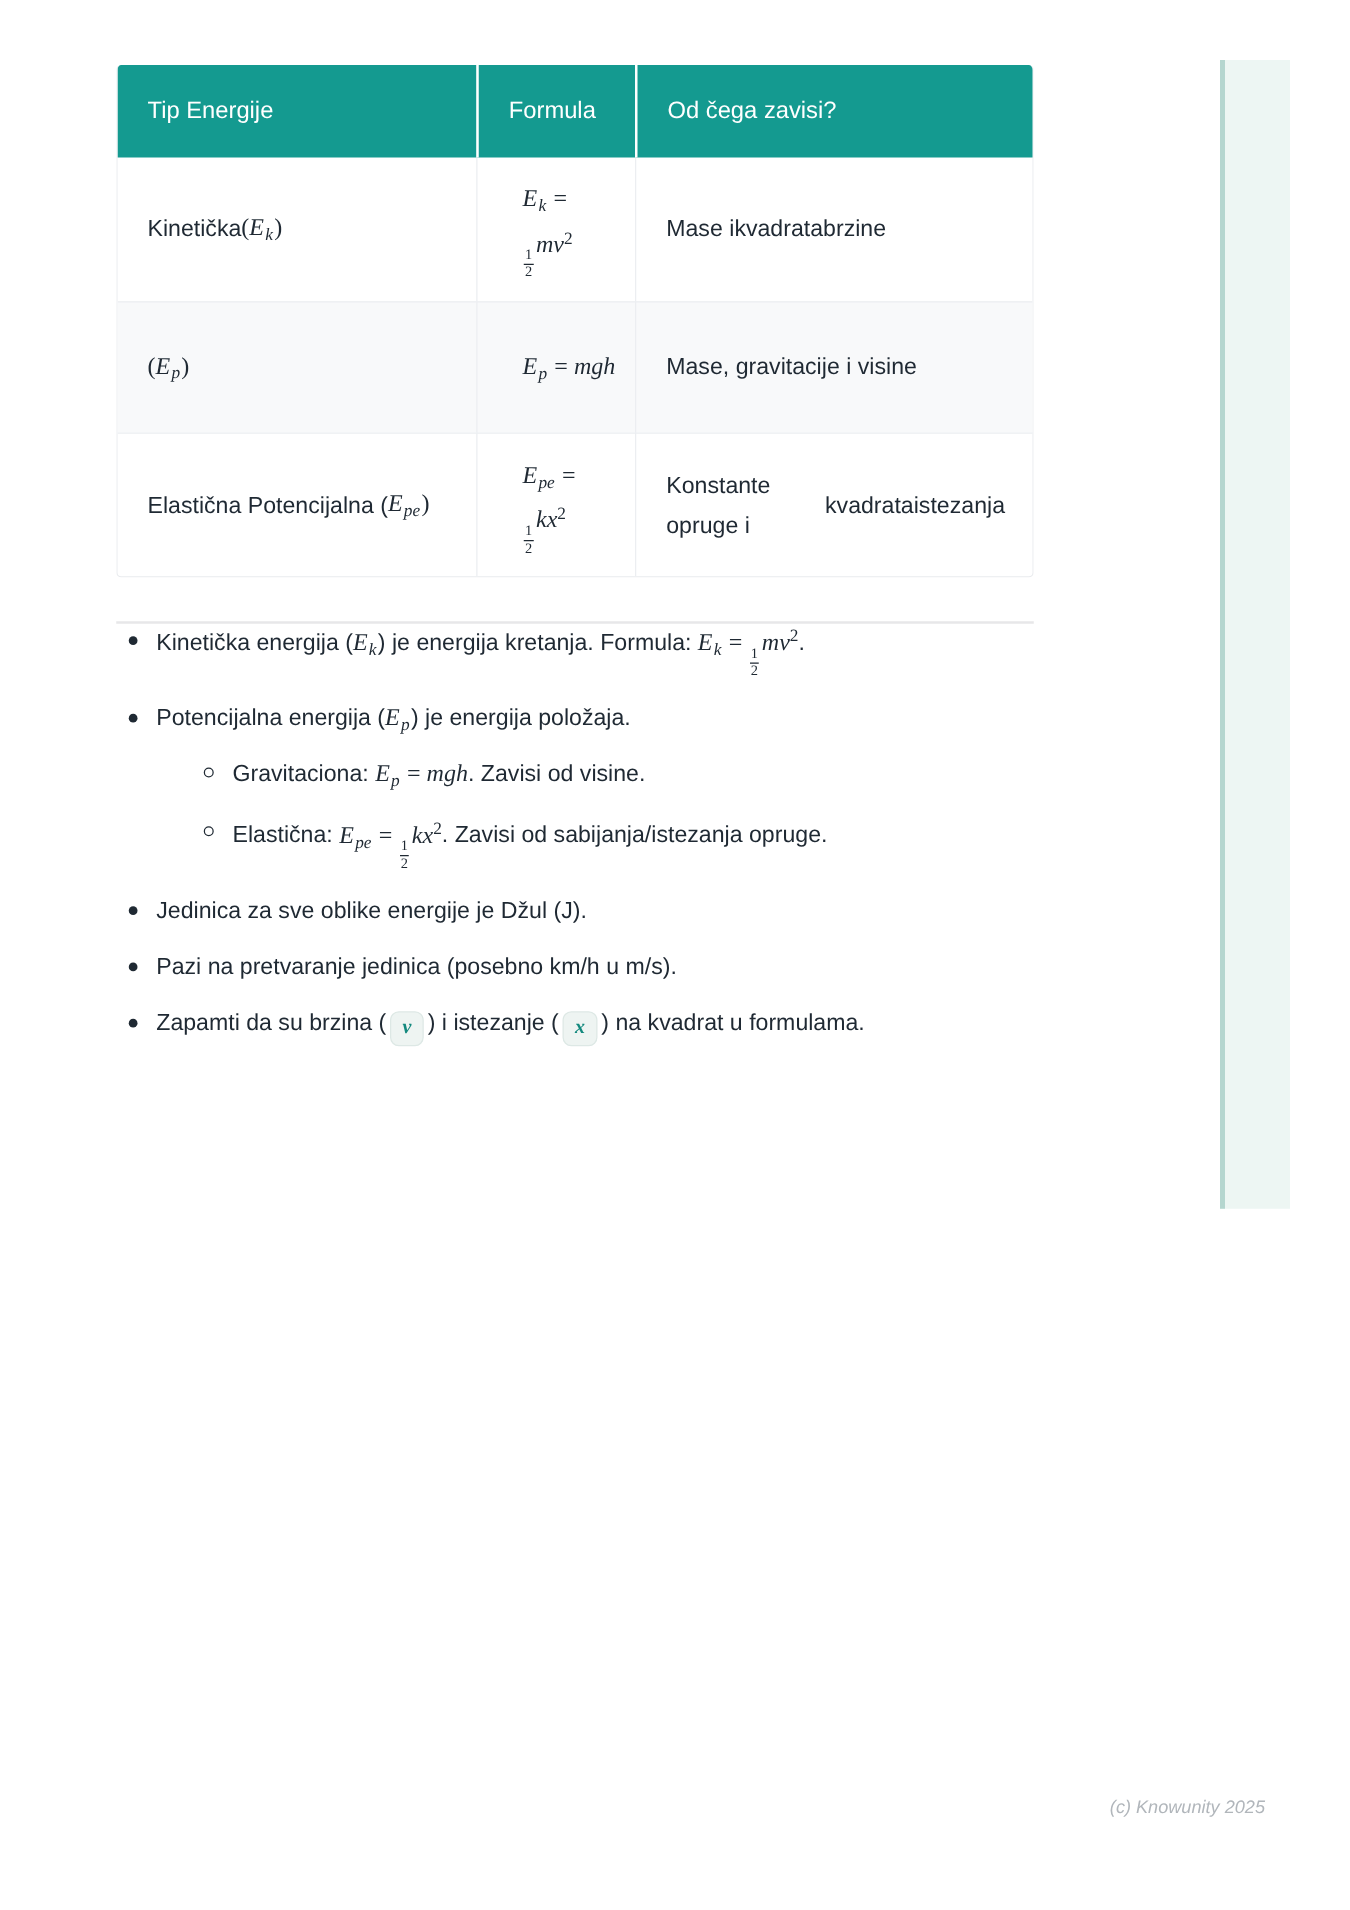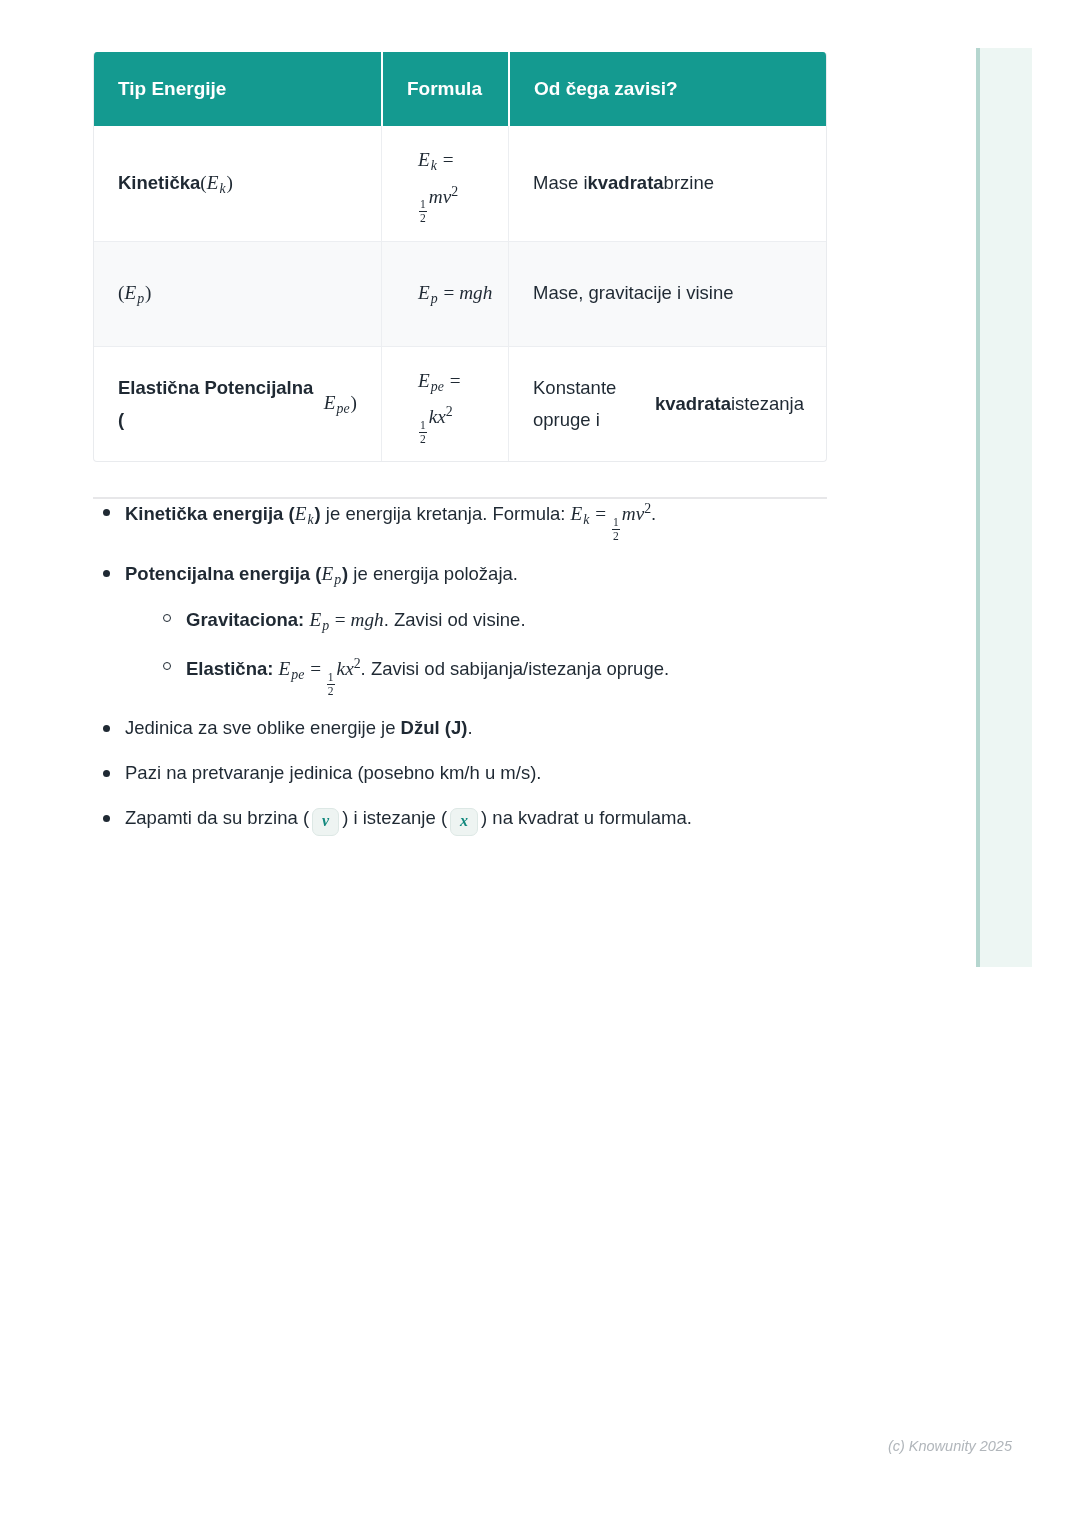--- a/index.html
+++ b/index.html
@@ -24,21 +24,21 @@
   }
   .content{position:absolute;left:93px;top:52px;width:734px;}
 
   
   .etable{
     display:grid;grid-template-columns:287px 127px 320px;
     border:1px solid var(--border);border-top:none;
     border-radius:4px;overflow:hidden;
   }
   .th{
-    background:var(--teal-header);color:#fff;font-weight:700;font-size:19px;
+    background:var(--teal-header);color:#fff;font-weight:400;font-size:19px;
     padding:0 24px;display:flex;align-items:center;min-height:74px;
   }
   .th.c2,.th.c3{border-left:2px solid #ffffff;}
   .td{
     padding:16px 24px;font-size:18.5px;line-height:1.75;
     display:flex;align-items:center;border-top:1px solid #eceef1;
   }
   .r1 .td{min-height:106px;border-top:none;}
   .r2 .td{min-height:105px;background:var(--row-alt);}
   .r3 .td{min-height:102px;}
@@ -73,21 +73,21 @@
   li.main-item::before{
     content:"";position:absolute;left:10px;top:10px;width:7px;height:7px;
     border-radius:50%;background:var(--text);
   }
   ul.sub{list-style:none;margin:16px 0 10px;padding-left:31px;}
   li.sub-item{position:relative;padding-left:30px;margin-bottom:18px;}
   li.sub-item::before{
     content:"";position:absolute;left:7px;top:8px;width:6px;height:6px;
     border-radius:50%;border:1.6px solid var(--text);background:transparent;
   }
-  b{font-weight:700;}
+  b{font-weight:400;}
 
   
   .kbd{
     display:inline-block;min-width:14px;text-align:center;
     background:var(--badge-bg);border:1px solid var(--badge-border);
     border-radius:7px;padding:4px 9px 6px;margin:0 3px;
     font-family:"Liberation Serif",serif;font-style:italic;font-weight:700;
     color:var(--badge-text);font-size:16px;line-height:1;vertical-align:-2px;
   }
 

